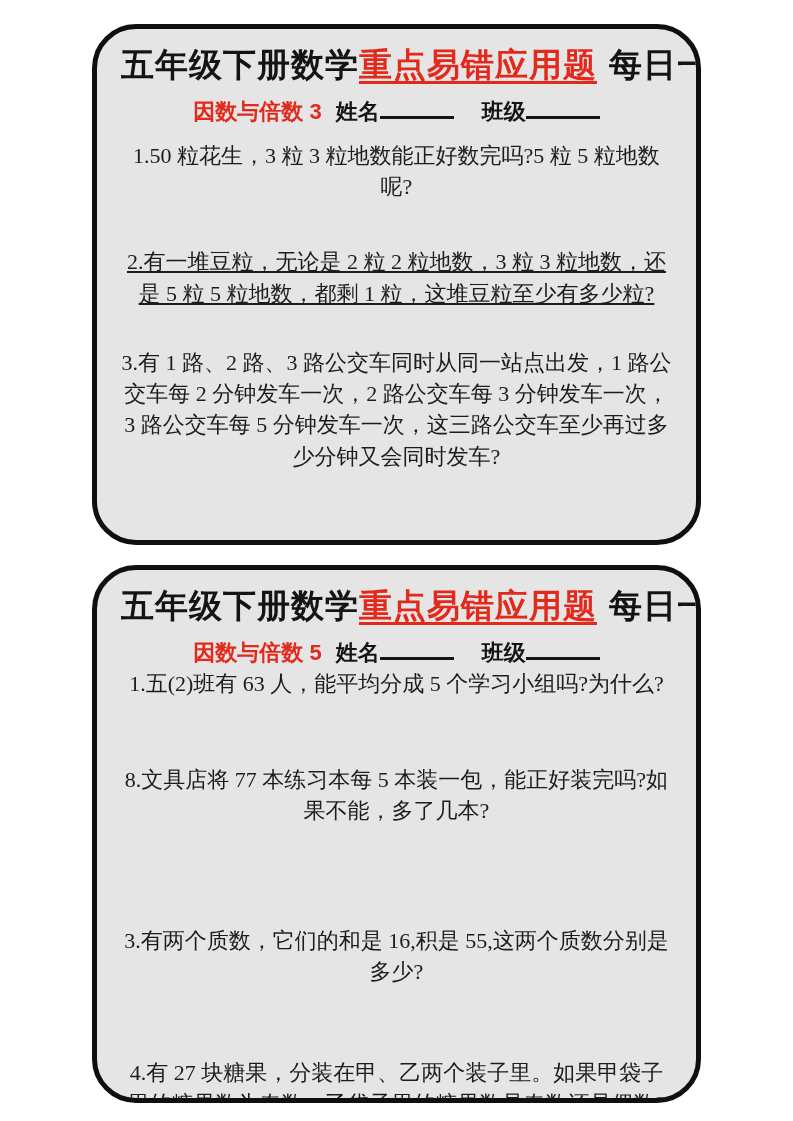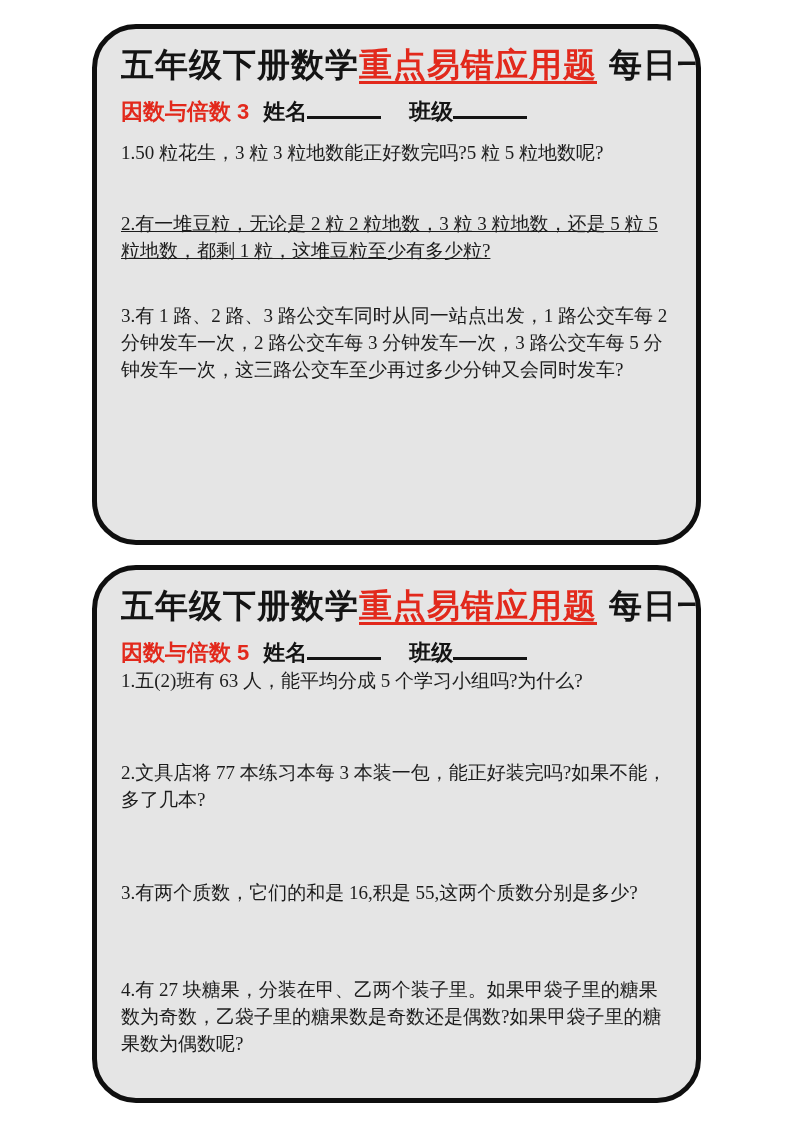--- a/index.html
+++ b/index.html
@@ -39,54 +39,54 @@
   }
   .title-highlight {
     color: #e2291c;
     text-decoration: underline;
     text-decoration-thickness: 3px;
     text-underline-offset: 5px;
   }
   .title-suffix { margin-left: 12px; }
 
   .card-subtitle {
-    text-align: left;
+    text-align: center;
     font-family: "Liberation Sans", sans-serif;
     font-weight: 700;
     font-size: 22px;
     color: #141414;
     margin-top: 9px;
     white-space: nowrap;
   }
   .subtitle-topic { color: #e2291c; margin-right: 14px; }
   .subtitle-label { margin-left: 6px; }
   .blank {
     display: inline-block;
     width: 74px;
     height: 1em;
     border-bottom: 3px solid #141414;
     vertical-align: baseline;
   }
   .blank-gap { margin-right: 22px; }
 
   .question {
-    font-size: 19px;
+    font-size: 22px;
     line-height: 1.42;
     color: #1c1c1c;
-    text-align: left;
+    text-align: center;
   }
   
   .card-1 .q1 { margin-top: 13px; }
   .card-1 .q2 { margin-top: 44px; text-decoration: underline; }
   .card-1 .q3 { margin-top: 38px; }
   .card-1 .q4 { margin-top: 38px; }
 
   .card-2 .q1 { }
   .card-2 .q2 { margin-top: 65px; }
-  .card-2 .q3 { margin-top: 66px; }
+  .card-2 .q3 { margin-top: 98px; }
   .card-2 .q4 { margin-top: 70px; font-family: Liberation Serif, serif; }
 </style>
 </head>
 <body>
 
 <div class="page">
 
   <div class="card card-1">
     <div class="card-title">
       <span>五年级下册数学</span><span class="title-highlight">重点易错应用题</span><span class="title-suffix">每日一练</span>
@@ -100,18 +100,18 @@
   </div>
 
   <div class="card card-2">
     <div class="card-title">
       <span>五年级下册数学</span><span class="title-highlight">重点易错应用题</span><span class="title-suffix">每日一练</span>
     </div>
     <div class="card-subtitle">
       <span class="subtitle-topic">因数与倍数 5</span><span>姓名</span><span class="blank blank-gap"></span><span class="subtitle-label">班级</span><span class="blank"></span>
     </div>
     <div class="question q1">1.五(2)班有 63 人，能平均分成 5 个学习小组吗?为什么?</div>
-    <div class="question q2">2.文具店将 77 本练习本每 3 本装一包，能正好装完吗?如果不能，多了几本?</div>
+    <div class="question q2">8.文具店将 77 本练习本每 5 本装一包，能正好装完吗?如果不能，多了几本?</div>
     <div class="question q3">3.有两个质数，它们的和是 16,积是 55,这两个质数分别是多少?</div>
     <div class="question q4">4.有 27 块糖果，分装在甲、乙两个装子里。如果甲袋子里的糖果数为奇数，乙袋子里的糖果数是奇数还是偶数?如果甲袋子里的糖果数为偶数呢?</div>
   </div>
 
 </div>
 
 </body></html>

